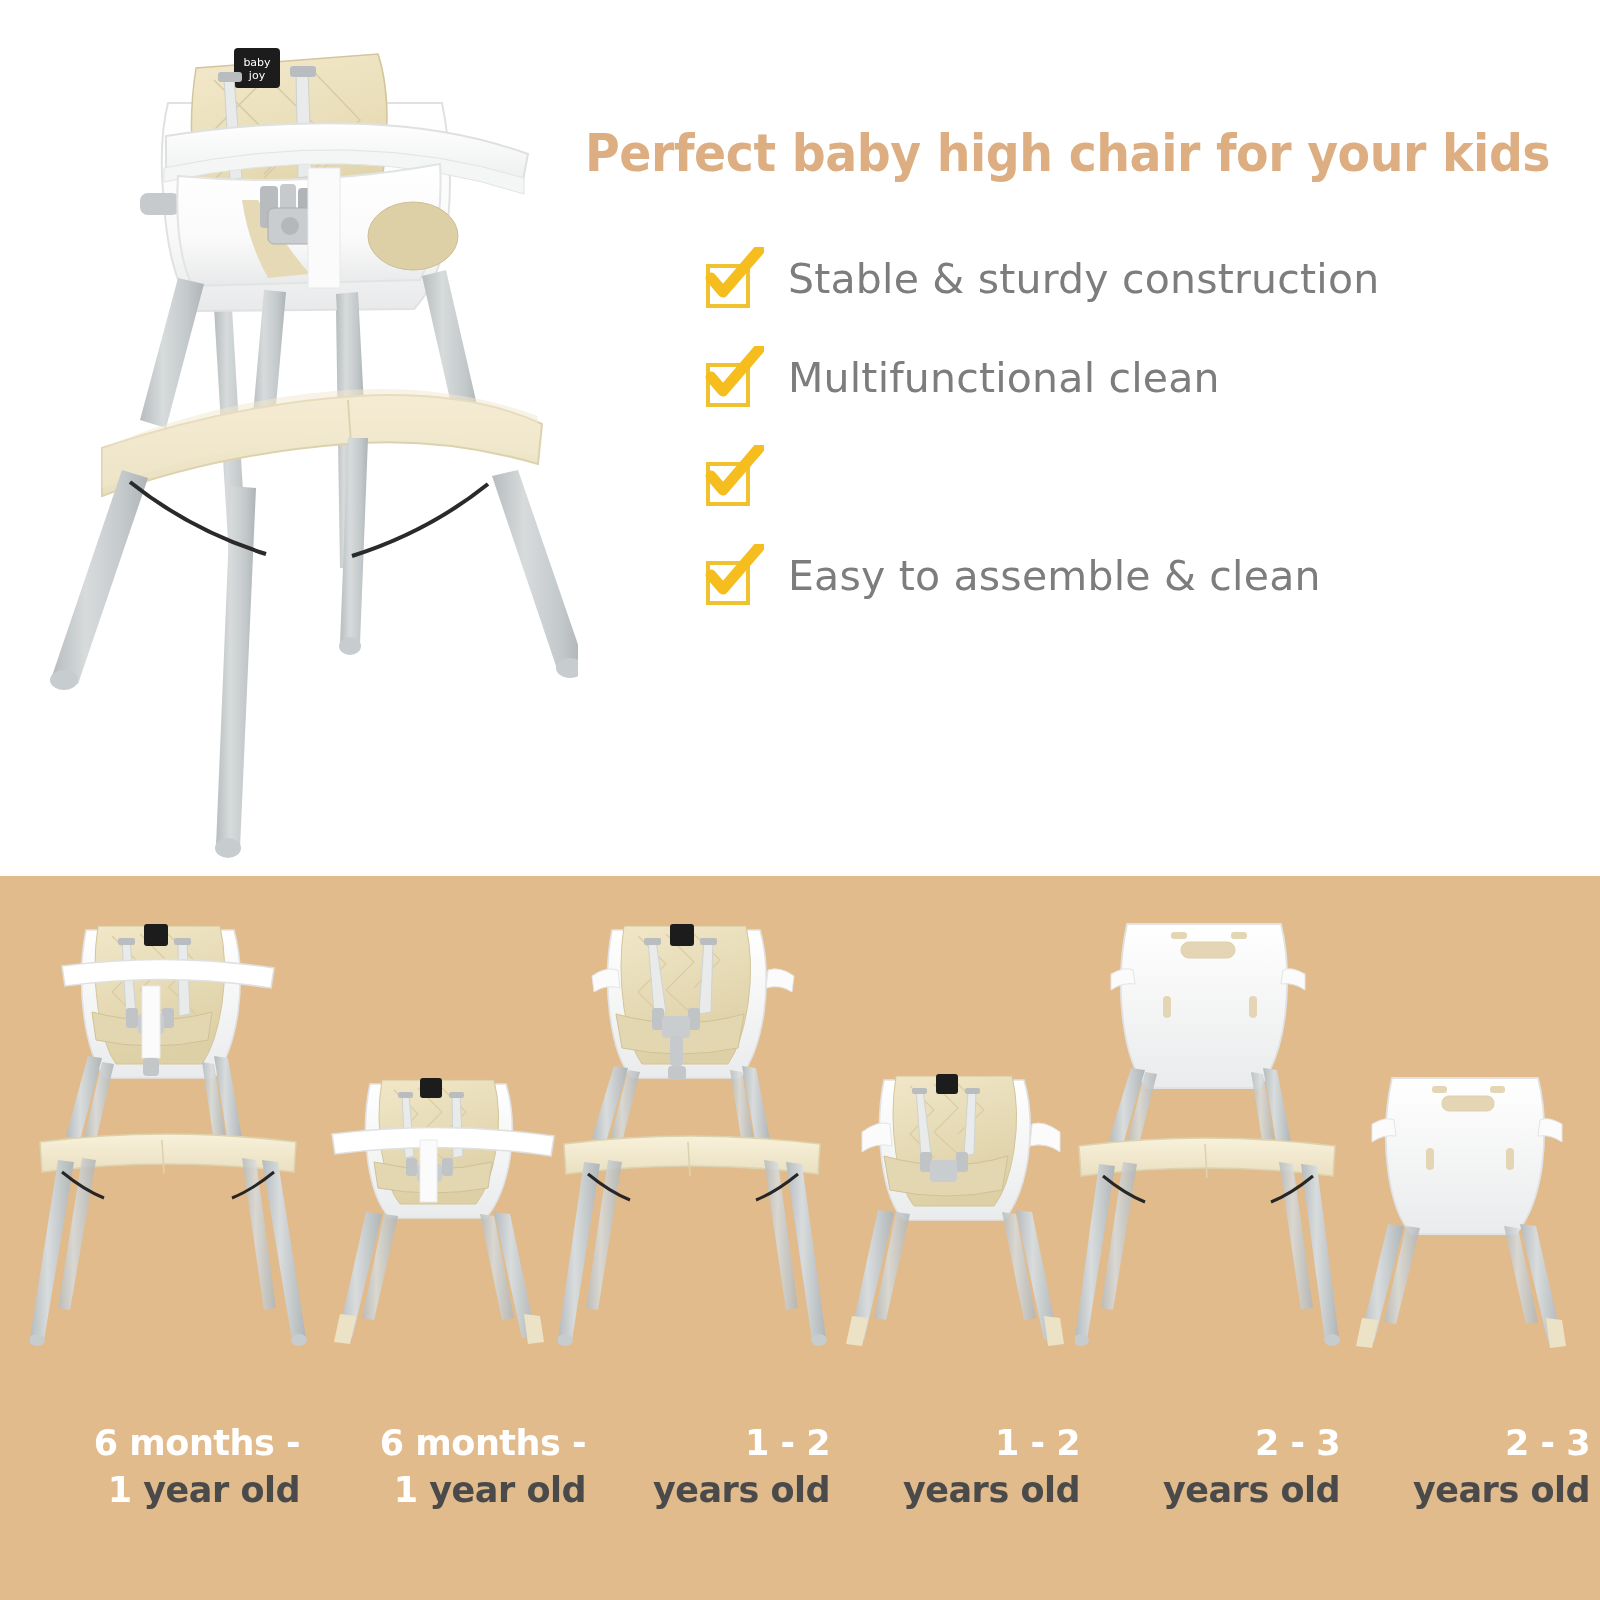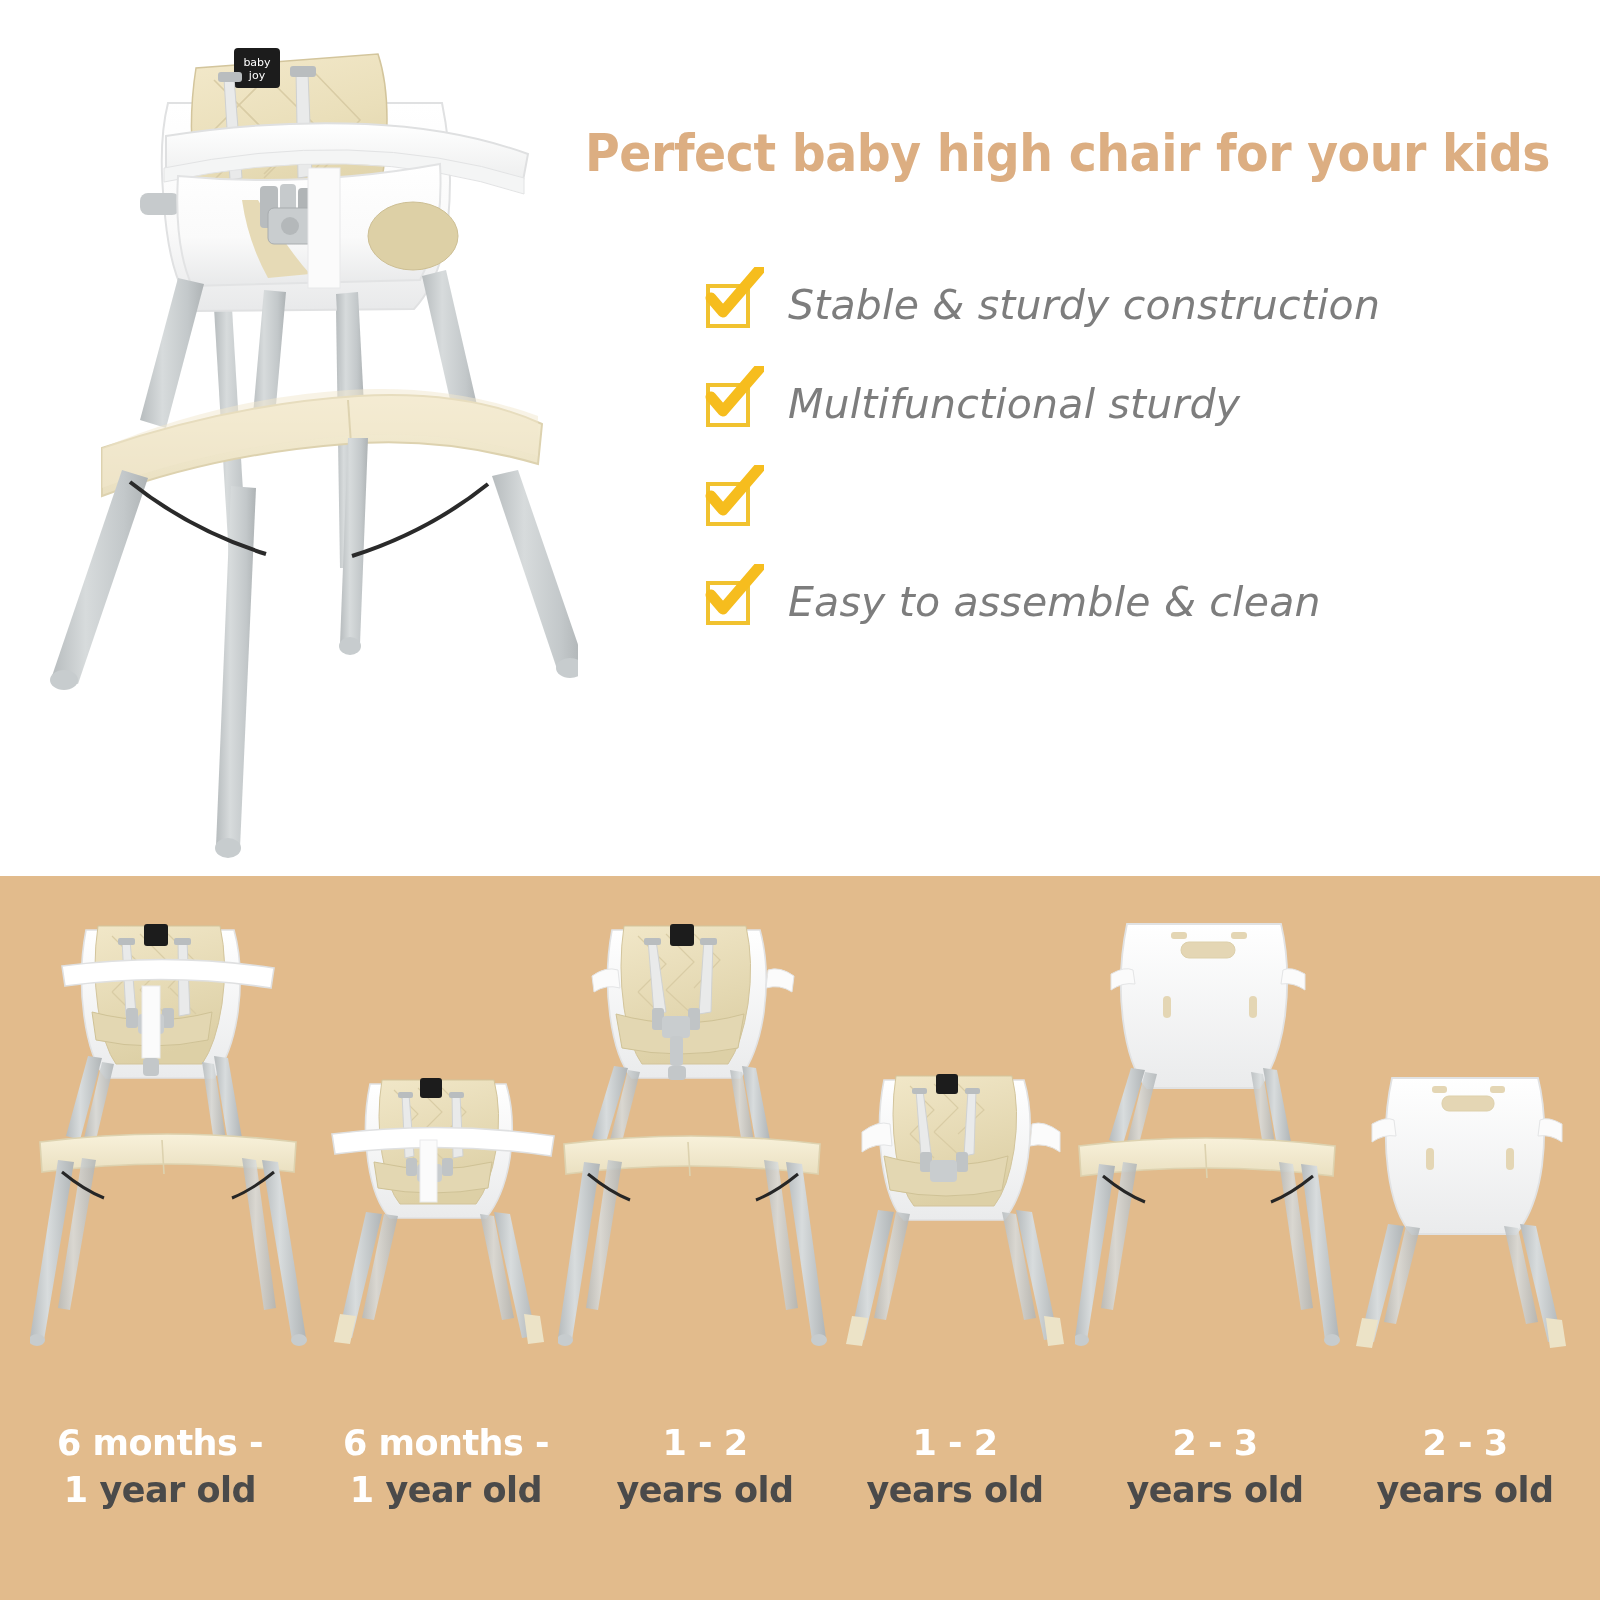--- a/index.html
+++ b/index.html
@@ -31,23 +31,22 @@
     white-space:nowrap;
     transform:scaleX(0.93);
     transform-origin:left center;
     line-height:72px;
   }
 
   #feature-list{
     position:absolute;left:700px;top:255px;width:890px;
   }
   .feature-row{
-    display:flex;align-items:center;
+    display:flex;
     height:99px;
-    font-style:italic;
   }
   .check-icon{
     width:62px;height:60px;flex:0 0 62px;position:relative;margin-right:26px;
   }
   .check-box{
     position:absolute;left:6px;top:9px;width:44px;height:44px;
     border:4px solid #f1c22f;box-sizing:border-box;background:transparent;
   }
   .check-tick{
     position:absolute;left:2px;top:-8px;width:62px;height:62px;
@@ -66,21 +65,21 @@
     background:#e2bb8c;
   }
 
   .variant{
     position:absolute;
   }
   .variant-photo{position:absolute;left:0;top:0;}
 
   .variant-label{
     position:absolute;
-    text-align:center;
+    text-align:right;
     font-family:"DejaVu Sans", sans-serif;
     font-weight:bold;
     font-size:35px;
     line-height:47px;
     color:#4a4a4a;
     white-space:nowrap;
     letter-spacing:-0.5px;
   }
   .variant-label .age{color:#ffffff;}
 
@@ -224,21 +223,21 @@
       <span class="feature-text">Stable &amp; sturdy construction</span>
     </div>
 
     <div class="feature-row">
       <span class="check-icon">
         <span class="check-box"></span>
         <svg class="check-tick" viewBox="0 0 62 62">
           <path d="M9 31 L21 45 L58 2" stroke="#f6bd1e" stroke-width="11" fill="none" stroke-linecap="round" stroke-linejoin="round"></path>
         </svg>
       </span>
-      <span class="feature-text">Multifunctional sturdy</span>
+      <span class="feature-text">Multifunctional clean</span>
     </div>
 
     <div class="feature-row">
       <span class="check-icon">
         <span class="check-box"></span>
         <svg class="check-tick" viewBox="0 0 62 62">
           <path d="M9 31 L21 45 L58 2" stroke="#f6bd1e" stroke-width="11" fill="none" stroke-linecap="round" stroke-linejoin="round"></path>
         </svg>
       </span>
     </div>

